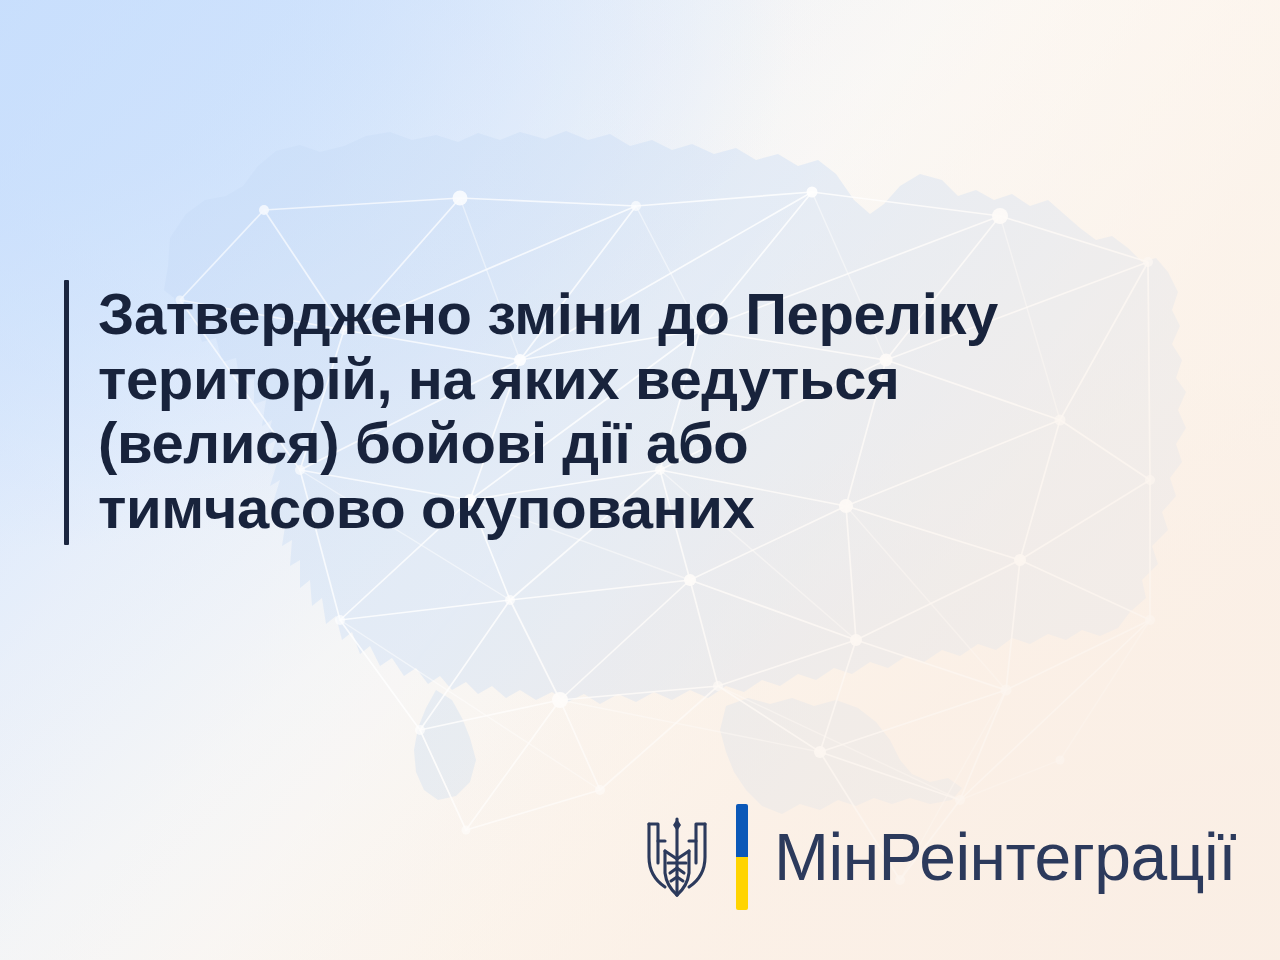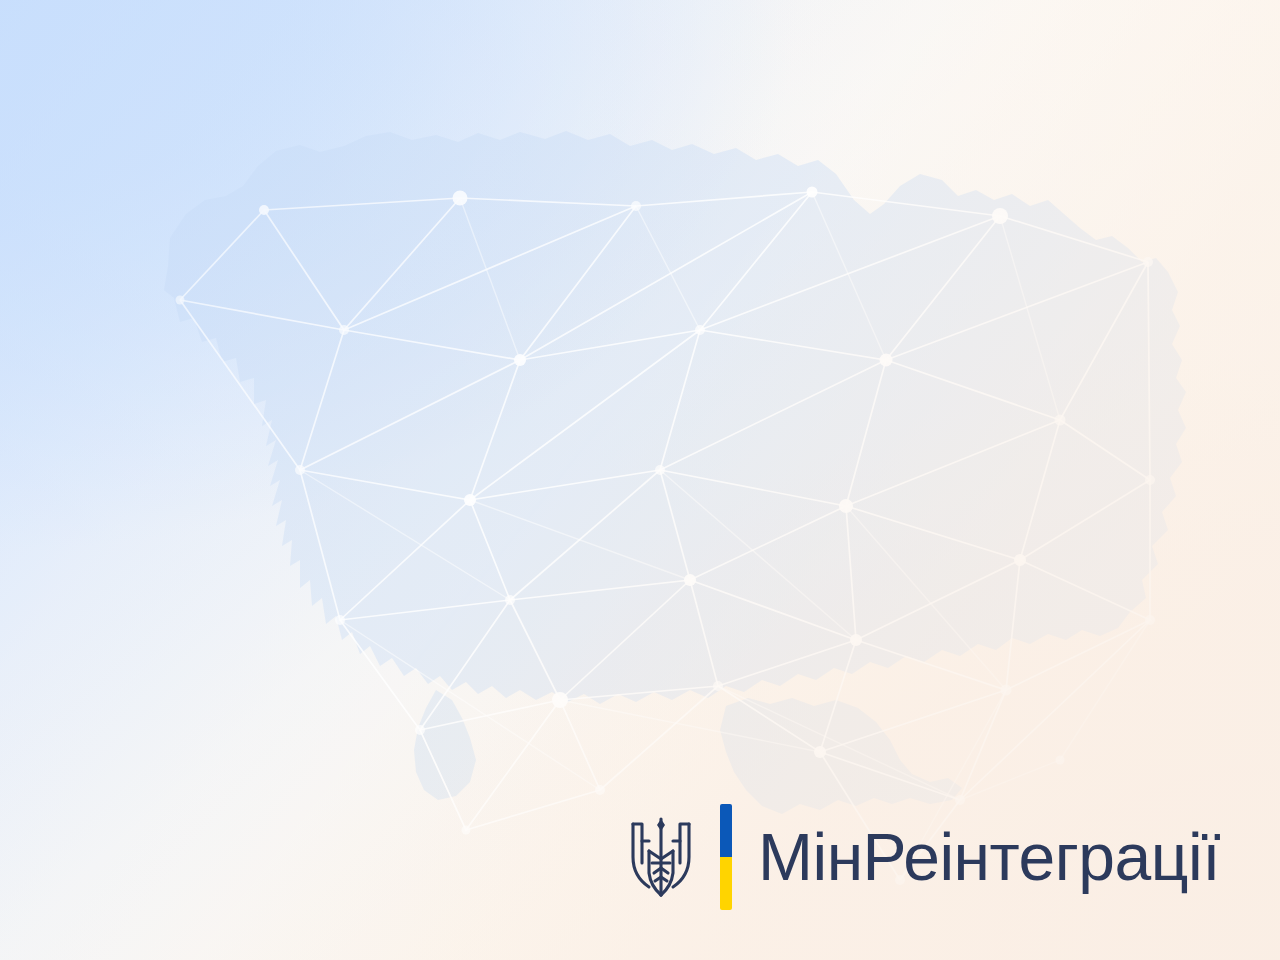--- a/index.html
+++ b/index.html
@@ -44,21 +44,21 @@
     font-size:58px;
     font-weight:bold;
     line-height:1.115;
     letter-spacing:-0.4px;
     white-space:pre-line;
     padding:2px 0 4px 0;
     text-rendering:optimizeLegibility;
   }
   
   #logo-lockup{
-    position:absolute;right:60px;bottom:50px;
+    position:absolute;right:44px;bottom:50px;
     display:flex;align-items:center;gap:0;
   }
   #tryzub{display:block;width:74px;height:92px;}
   #flagbar{
     width:12px;height:106px;margin:0 26px 0 22px;border-radius:2px;overflow:hidden;
     display:flex;flex-direction:column;
   }
   #flagbar .fb-blue{flex:1;background:#0b58b8;}
   #flagbar .fb-yellow{flex:1;background:#ffd400;}
   #logo-word{
@@ -211,20 +211,24 @@
       <circle class="node-s" cx="600" cy="790" r="5"></circle>
       <circle class="node-s" cx="900" cy="880" r="5"></circle>
       <circle class="node-s" cx="1060" cy="760" r="4.5"></circle>
     </g>
   </svg>
 
   <div id="veil"></div>
 
   <div id="headline-block">
     <div id="accent-bar"></div>
+    <div id="headline">Затверджено зміни до Переліку
+територій, на яких ведуться
+(велися) бойові дії або
+тимчасово окупованих</div>
   </div>
 
   <div id="logo-lockup">
 
     <svg id="tryzub" viewBox="0 0 74 92" aria-hidden="true">
       <g fill="none" stroke="#2c3a5c" stroke-width="3.1" stroke-linejoin="round" stroke-linecap="round">
         <path d="M37 8 V84"></path>
         <path d="M37 84 C 30 78, 26 70, 25 62 L25 40"></path>
         <path d="M37 84 C 44 78, 48 70, 49 62 L49 40"></path>
         <path d="M9 13 L9 46 C 9 60, 16 70, 25 76"></path>

